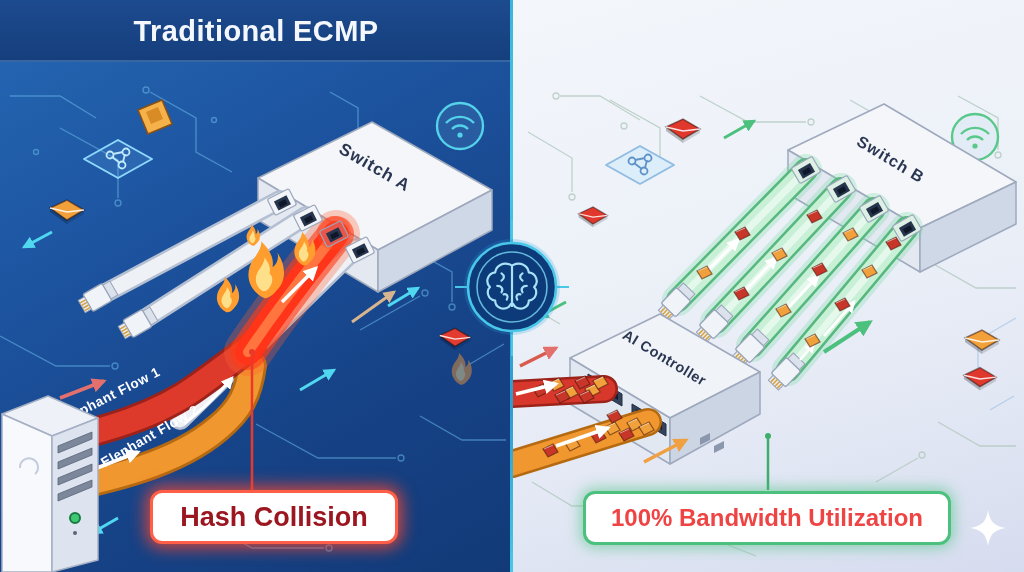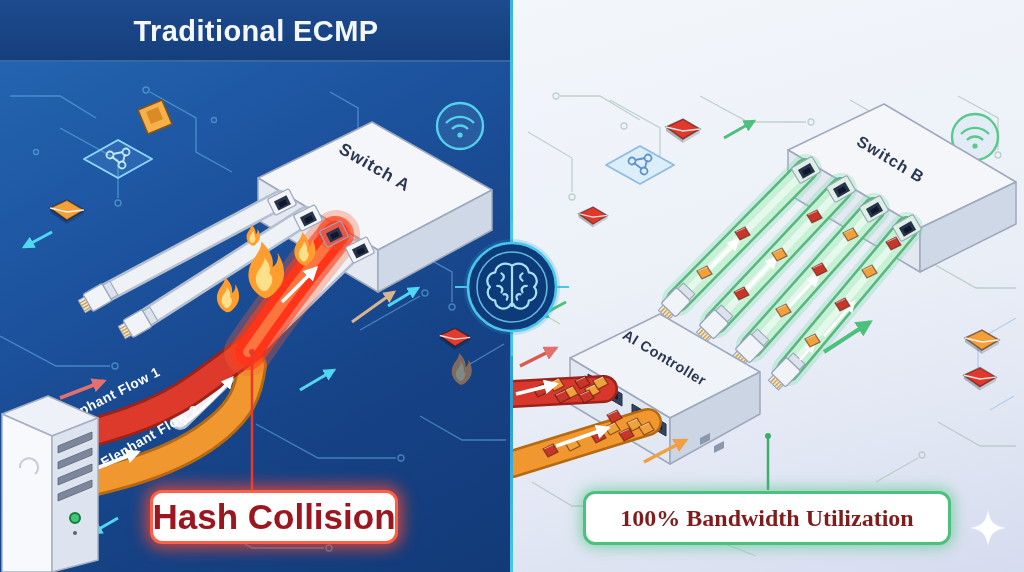--- a/index.html
+++ b/index.html
@@ -7,24 +7,24 @@
   .panel{position:absolute;top:0;width:512px;height:572px;overflow:hidden;}
   .panel.left{left:0;background:linear-gradient(150deg,#2568b4 0%,#1d54a0 35%,#164286 70%,#123a78 100%);}
   .panel.right{left:512px;background:linear-gradient(165deg,#f3f6fb 0%,#ecf1f8 45%,#e2e7f4 75%,#d6dcef 100%);}
   .hdr{position:absolute;top:0;left:0;right:0;height:62px;display:flex;align-items:center;justify-content:center;
        font-weight:bold;font-size:29px;letter-spacing:.4px;color:#f4f8fd;z-index:2;}
   .left-hdr{background:linear-gradient(180deg,#1d4b8f,#153e7c);box-shadow:inset 0 -2px 0 rgba(100,150,210,.45);}
   .right-hdr{background:linear-gradient(180deg,#1370bd,#0d5fa6);box-shadow:inset 0 -2px 0 rgba(255,255,255,.35);}
   svg.scene{position:absolute;top:62px;left:0;}
   .callout{position:absolute;display:flex;align-items:center;justify-content:center;background:#fff;border-radius:12px;
            font-weight:bold;white-space:nowrap;z-index:3;}
-  .red-callout{left:150px;top:490px;width:242px;height:48px;font-size:35px;color:#9c1620;
+  .red-callout{left:150px;top:490px;width:242px;height:48px;font-size:27px;color:#9c1620;
            border:3px solid #ff5f46;box-shadow:0 0 16px 4px rgba(255,72,46,.8), inset 0 0 0 3px #fff;}
-  .green-callout{left:71px;top:491px;width:362px;height:48px;font-size:24px;color:#7f1d1d;
-           border:3px solid #4cc07d;box-shadow:0 0 14px 3px rgba(70,195,125,.55), inset 0 0 0 3px #fff;font-family:Liberation Serif, serif;}
+  .green-callout{left:71px;top:491px;width:362px;height:48px;font-size:24px;color:#ef4444;
+           border:3px solid #4cc07d;box-shadow:0 0 14px 3px rgba(70,195,125,.55), inset 0 0 0 3px #fff;}
   .divider{position:absolute;left:510px;top:0;width:3px;height:572px;z-index:2;
            background:linear-gradient(180deg,#3ab4dd,#49c7e8 30%,#2e9bd0 70%,#49c7e8);}
   .badge{position:absolute;left:447px;top:212px;z-index:4;}
   svg text{font-family:"Liberation Sans",sans-serif;}
 </style>
 </head>
 <body>
 
 <svg width="0" height="0" style="position:absolute" aria-hidden="true">
   <defs>

